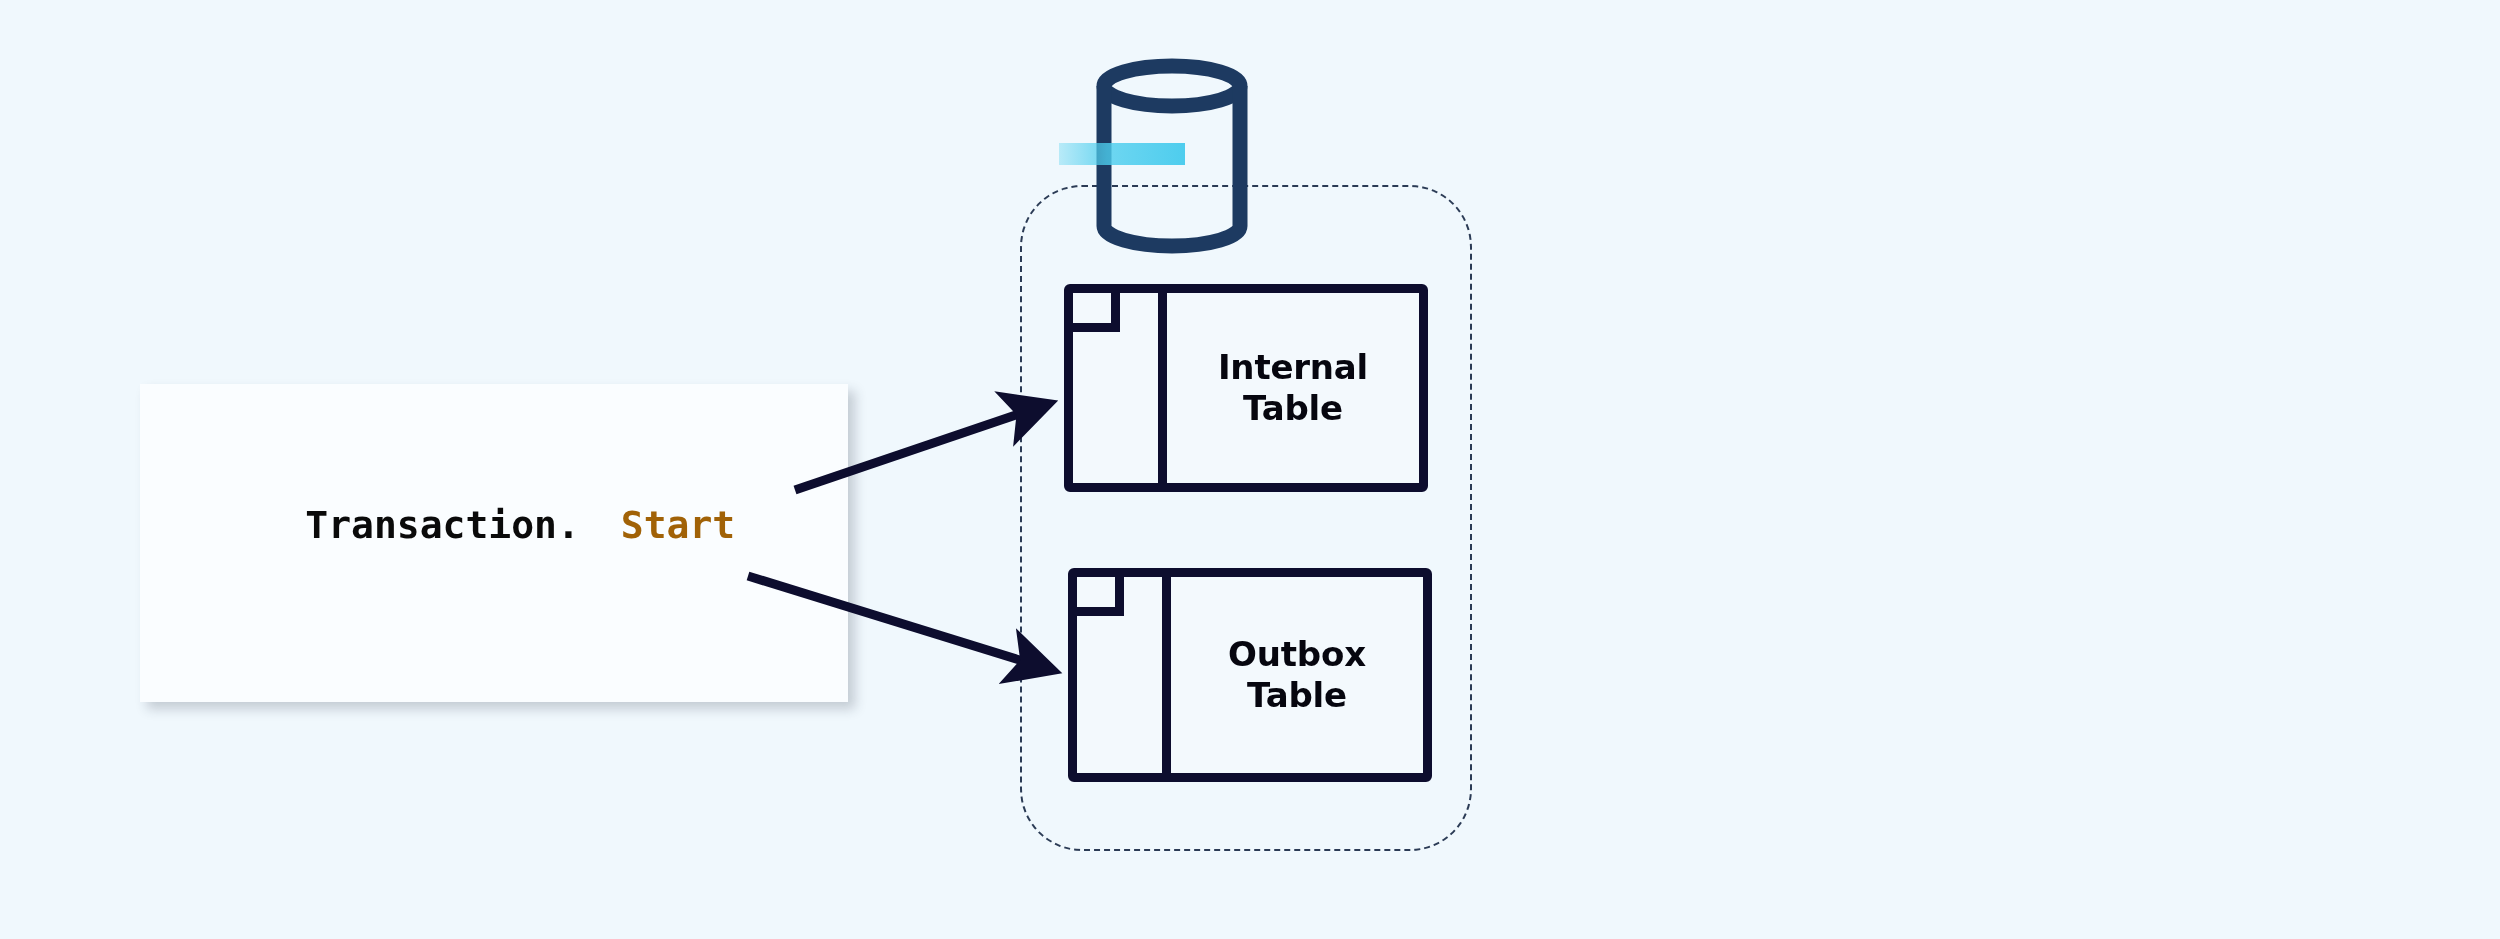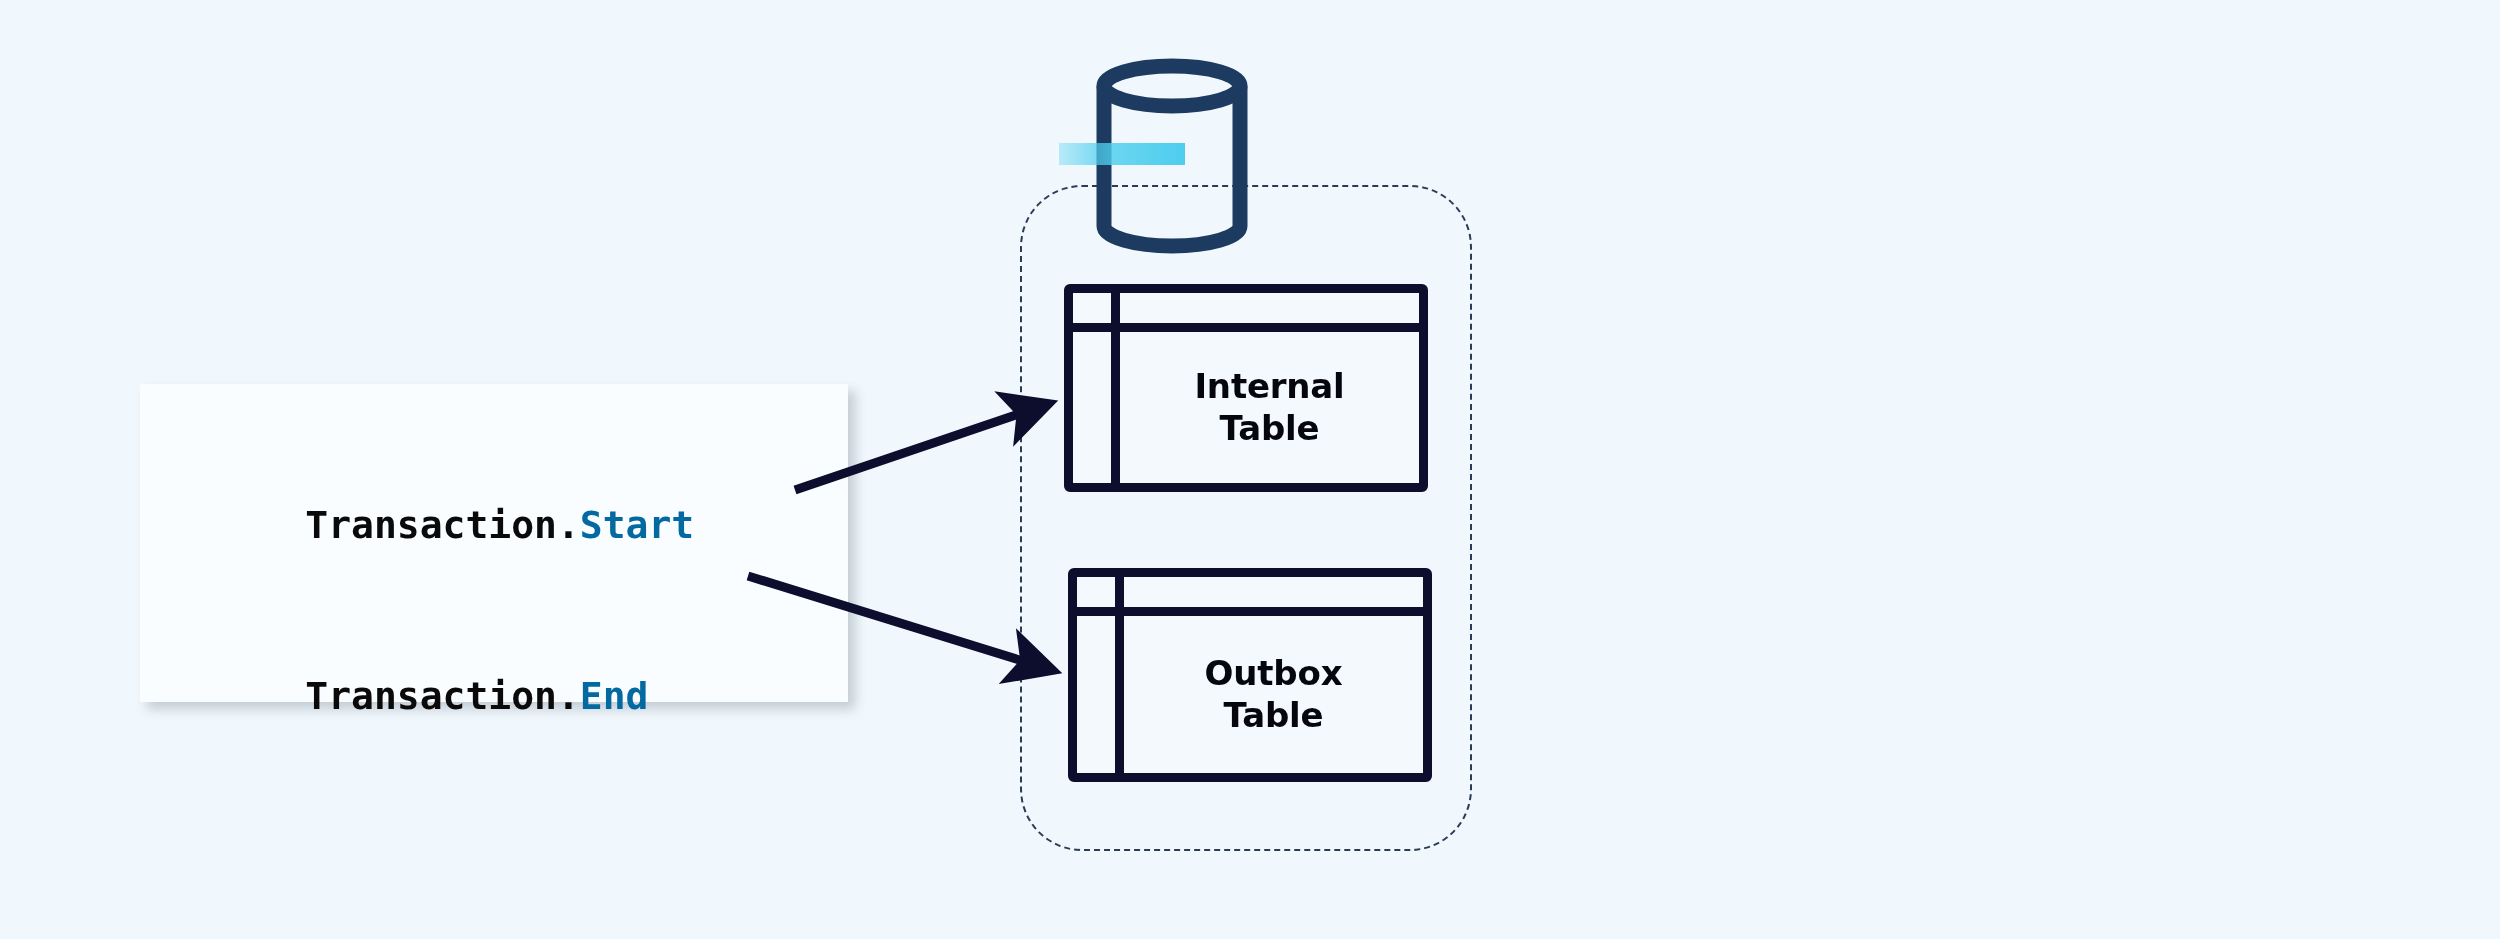--- a/index.html
+++ b/index.html
@@ -49,21 +49,21 @@
   }
 
   
   .table-icon {
     position: absolute;
     box-sizing: border-box;
     border: 9px solid #0d0d2e;
     border-radius: 6px;
     background: #f3f9fd;
     display: flex;
-    flex-direction: column;
+    flex-direction: row;
   }
   .table-icon .ti-top {
     display: flex;
     height: 30px;
     flex: 0 0 auto;
     border-bottom: 9px solid #0d0d2e;
   }
   .table-icon .ti-top .ti-corner {
     width: 38px;
     flex: 0 0 auto;
@@ -118,21 +118,21 @@
     padding: 56px 0 0 28px;
   }
   .code-line {
     font-family: "DejaVu Sans Mono", "Liberation Mono", monospace;
     font-size: 38px;
     line-height: 57px;
     white-space: pre;
     color: #0a0a0a;
   }
   .code-line.bold { font-weight: bold; }
-  .kw { color: #0369a1; }
+  .kw { color: #a16207; margin-left: 41px; }
 
   
   .arrow-layer {
     position: absolute;
     left: 0; top: 0;
     width: 2500px; height: 939px;
     pointer-events: none;
   }
 </style>
 </head>
@@ -175,23 +175,20 @@
       <div class="ti-main">
         <span class="ti-label">Outbox
 Table</span>
       </div>
     </div>
   </div>
 
   <div class="code-card">
     <div class="code-line bold">
       <span>Transaction.</span><span class="kw">Start</span>
-    </div>
-    <div class="code-line bold">
-      <span>Transaction.</span><span class="kw">End</span>
     </div>
   </div>
 
   <svg class="arrow-layer" width="2500" height="939" viewBox="0 0 2500 939">
     <defs>
       <marker id="ah" markerWidth="7" markerHeight="7" refX="5.2" refY="3.5" orient="auto" markerUnits="strokeWidth">
         <path d="M0,0.25 L6.4,3.5 L0,6.75 L1.5,3.5 Z" fill="#0d0d2e"></path>
       </marker>
     </defs>
     <line x1="795" y1="490" x2="1048" y2="404" stroke="#0d0d2e" stroke-width="9" marker-end="url(#ah)"></line>

